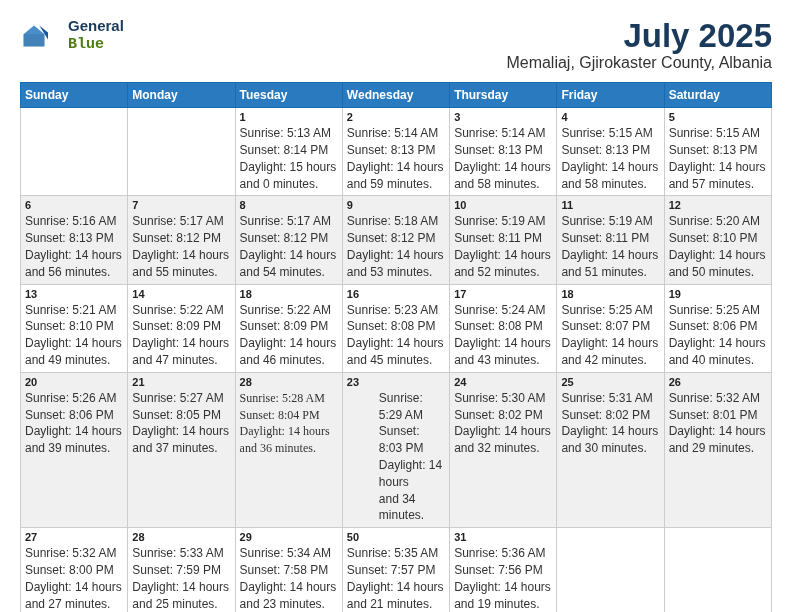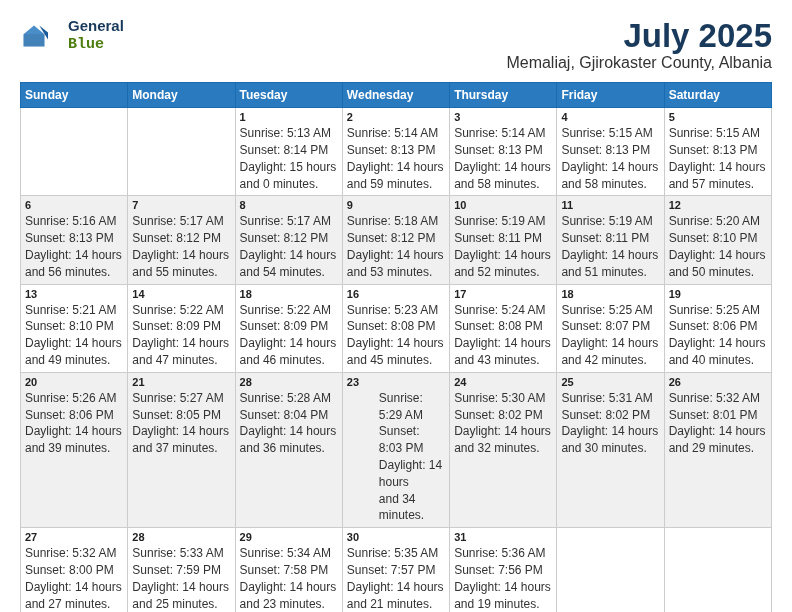--- a/index.html
+++ b/index.html
@@ -286,21 +286,21 @@
           </td>
           <td>
             <span class="day-number">21</span>
             <div class="day-info" style="white-space: pre-line;">Sunrise: 5:27 AM
 Sunset: 8:05 PM
 Daylight: 14 hours
 and 37 minutes.</div>
           </td>
           <td>
             <span class="day-number">28</span>
-            <div class="day-info" style="white-space: pre-line;">Sunrise: 5:28 AM
+            <div class="day-info" style="white-space: pre-line; font-family: Liberation Serif, serif;">Sunrise: 5:28 AM
 Sunset: 8:04 PM
 Daylight: 14 hours
 and 36 minutes.</div>
           </td>
           <td>
             <span class="day-number">23</span>
             <div class="day-info" style="white-space: pre-line; margin-left: 32px;">Sunrise: 5:29 AM
 Sunset: 8:03 PM
 Daylight: 14 hours
 and 34 minutes.</div>
@@ -343,21 +343,21 @@
 and 25 minutes.</div>
           </td>
           <td>
             <span class="day-number">29</span>
             <div class="day-info" style="white-space: pre-line;">Sunrise: 5:34 AM
 Sunset: 7:58 PM
 Daylight: 14 hours
 and 23 minutes.</div>
           </td>
           <td>
-            <span class="day-number">30</span>
+            <span class="day-number">50</span>
             <div class="day-info" style="white-space: pre-line;">Sunrise: 5:35 AM
 Sunset: 7:57 PM
 Daylight: 14 hours
 and 21 minutes.</div>
           </td>
           <td>
             <span class="day-number">31</span>
             <div class="day-info" style="white-space: pre-line;">Sunrise: 5:36 AM
 Sunset: 7:56 PM
 Daylight: 14 hours

